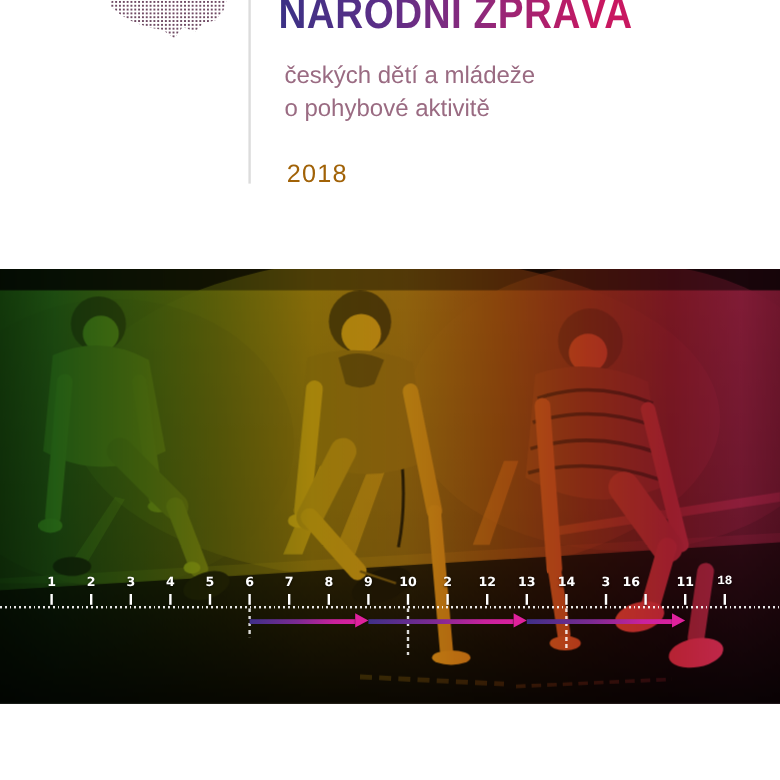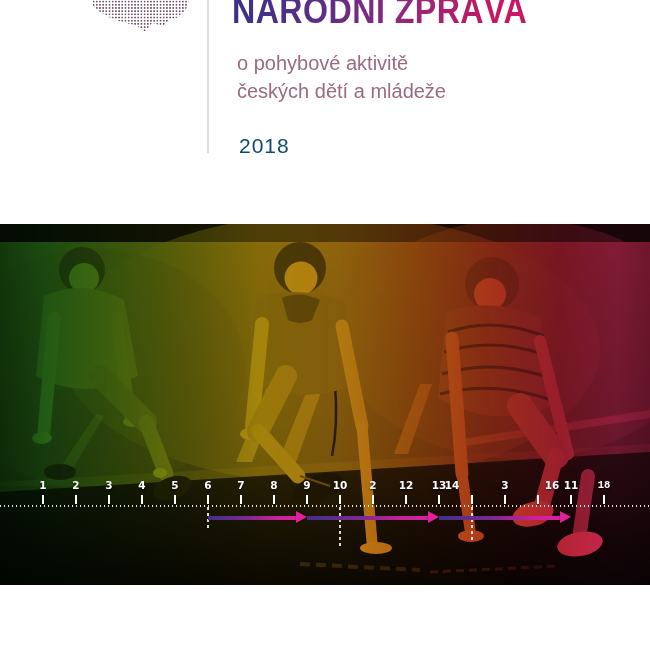--- a/index.html
+++ b/index.html
@@ -1,16 +1,16 @@
 <!DOCTYPE html>
 <html><head>
 <meta charset="utf-8">
 <style>
   html,body{margin:0;padding:0;background:#fff;}
-  .page{position:relative;width:650px;height:585px;overflow:hidden;background:#fff;
+  .page{position:relative;width:650px;height:650px;overflow:hidden;background:#fff;
         font-family:"Liberation Sans",sans-serif;}
 
   
   .top-band{position:absolute;left:0;top:0;width:650px;height:224px;background:#fff;overflow:hidden;}
 
   .map-dots{position:absolute;left:92px;top:0;width:97px;height:33px;
     background-image:radial-gradient(circle,#6f4a63 0.8px,transparent 1px);
     background-size:3.2px 3.2px;
     clip-path:polygon(1% 0%,100% 0%,97% 28%,90% 52%,80% 58%,73% 80%,62% 68%,55% 97%,45% 76%,34% 70%,20% 56%,9% 38%,0% 16%);}
 
@@ -19,21 +19,21 @@
   .doc-title{position:absolute;left:232px;top:-8px;margin:0;
     font-size:37px;font-weight:700;line-height:1;letter-spacing:0.5px;white-space:nowrap;
     transform:scaleX(0.87);transform-origin:left top;
     background:linear-gradient(90deg,#3b3185 0%,#5c2e87 30%,#8a2a7d 55%,#c81760 90%);
     -webkit-background-clip:text;background-clip:text;
     -webkit-text-fill-color:transparent;color:transparent;}
 
   .doc-subtitle{position:absolute;left:237px;top:49px;font-size:20px;line-height:28px;
     color:#9a6b82;}
 
-  .doc-year{position:absolute;left:239px;top:134px;font-size:21px;letter-spacing:1px;color:#0c4a6e;}
+  .doc-year{position:absolute;left:239px;top:134px;font-size:21px;letter-spacing:1px;color:#a16207;}
 
   
   .photo{position:absolute;left:0;top:224px;width:650px;height:362px;background:#111;
          isolation:isolate;overflow:hidden;}
   .photo svg{position:absolute;left:0;top:0;width:650px;height:362px;display:block;}
   .color-overlay{position:absolute;left:0;top:0;width:650px;height:362px;
     mix-blend-mode:multiply;
     background:linear-gradient(90deg,
       #1d5a10 0%,#2e7a1a 7%,#5d8a12 18%,#8f930e 28%,#d2a70e 40%,
       #e09a14 52%,#d66a12 64%,#cc3f1e 75%,#c02436 86%,#cc2b55 95%,#b32347 100%);}
@@ -60,22 +60,22 @@
 </head>
 <body>
 
 <div class="page">
 
   <div class="top-band">
     <div class="map-dots"></div>
     <div class="divider"></div>
     <h1 class="doc-title">NÁRODNÍ ZPRÁVA</h1>
     <div class="doc-subtitle">
+      <div>českých dětí a mládeže</div>
       <div>o pohybové aktivitě</div>
-      <div>českých dětí a mládeže</div>
     </div>
     <div class="doc-year">2018</div>
   </div>
 
   <div class="photo">
     <svg viewBox="0 0 650 362" preserveAspectRatio="none">
       <defs>
         <linearGradient id="roadV" x1="0" y1="0" x2="0" y2="1">
           <stop offset="0" stop-color="#9e9e9e"></stop>
             <stop offset="1" stop-color="#6b6b6b"></stop>
@@ -183,25 +183,25 @@
           <span class="rnum" style="left: 307px;">9</span>
           <span class="rtick" style="left: 307px;"></span>
           <span class="rnum" style="left: 340px;">10</span>
           <span class="rtick" style="left: 340px;"></span>
           <span class="rnum" style="left: 373px;">2</span>
           <span class="rtick" style="left: 373px;"></span>
           <span class="rnum" style="left: 406px;">12</span>
           <span class="rtick" style="left: 406px;"></span>
           <span class="rnum" style="left: 439px;">13</span>
           <span class="rtick" style="left: 439px;"></span>
-          <span class="rnum" style="left: 452px;">14</span>
+          <span class="rnum" style="left: 472px;">14</span>
           <span class="rtick" style="left: 472px;"></span>
           <span class="rnum" style="left: 505px;">3</span>
           <span class="rtick" style="left: 505px;"></span>
-          <span class="rnum" style="left: 552px;">16</span>
+          <span class="rnum" style="left: 526px;">16</span>
           <span class="rtick" style="left: 538px;"></span>
           <span class="rnum" style="left: 571px;">11</span>
           <span class="rtick" style="left: 571px;"></span>
           <span class="rnum" style="left: 604px; font-family: Liberation Mono, monospace;">18</span>
           <span class="rtick" style="left: 604px;"></span>
         </div>
       <div class="dotline"></div>
       <div class="dashv" style="left:208px;top:283px;height:24px;"></div>
       <div class="dashv" style="left:340px;top:283px;height:42px;"></div>
       <div class="dashv" style="left:472px;top:283px;height:34px;"></div>

